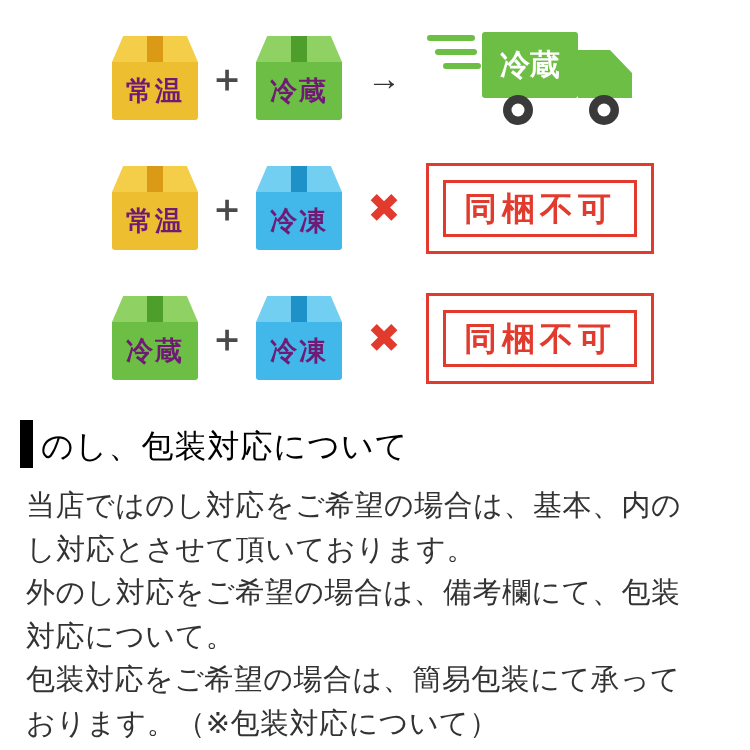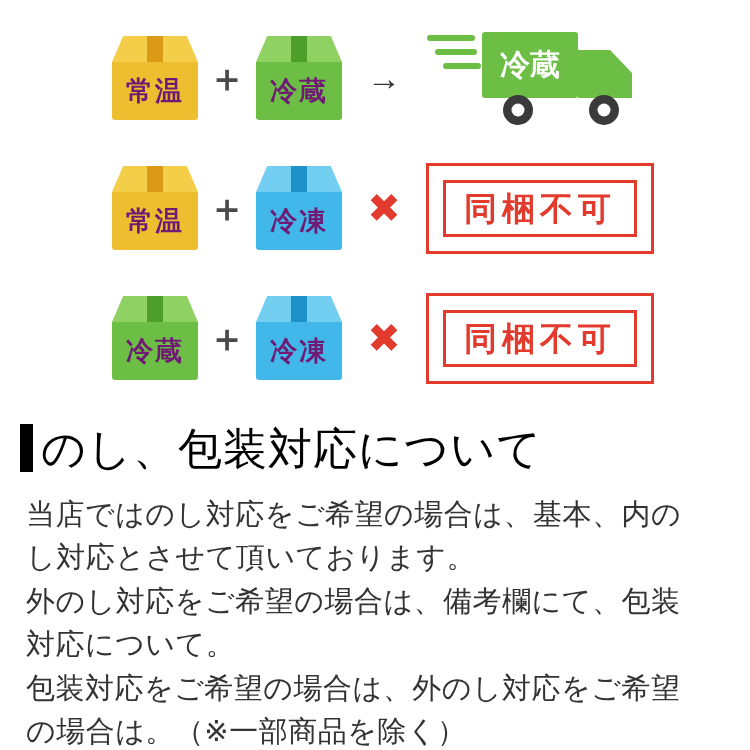--- a/index.html
+++ b/index.html
@@ -55,21 +55,21 @@
     color:var(--red);font-size:33px;font-weight:700;letter-spacing:5px;line-height:1;
     white-space:nowrap;
   }
   
   .section-heading{
     display:flex;align-items:center;
     margin:30px 0 16px 20px;
   }
   .heading-bar{width:13px;height:48px;background:var(--heading);flex:0 0 13px;}
   .heading-text{
-    margin:4px 0 0 8px;font-size:44px;font-weight:500;color:var(--heading);
+    margin:4px 0 0 8px;font-size:32px;font-weight:500;color:var(--heading);
     letter-spacing:1px;line-height:1.2;font-family:Liberation Serif, serif;
   }
   .body-text{margin:0 26px;max-width:682px;}
   .body-text p{
     margin:0;font-size:29px;line-height:1.5;color:var(--text);
     letter-spacing:0.5px;
   }
 </style>
 </head>
 <body>
@@ -162,14 +162,14 @@
 </div>
 
 <div class="section-heading">
   <span class="heading-bar"></span>
   <h2 class="heading-text">のし、包装対応について</h2>
 </div>
 
 <div class="body-text">
   <p>当店ではのし対応をご希望の場合は、基本、内のし対応とさせて頂いております。</p>
   <p>外のし対応をご希望の場合は、備考欄にて、包装対応について。</p>
-  <p>包装対応をご希望の場合は、外のし対応をご希望の場合は。（※一部商品を除く）</p>
+  <p>包装対応をご希望の場合は、簡易包装にて承っております。（※包装対応について）</p>
 </div>
 
 </body></html>

